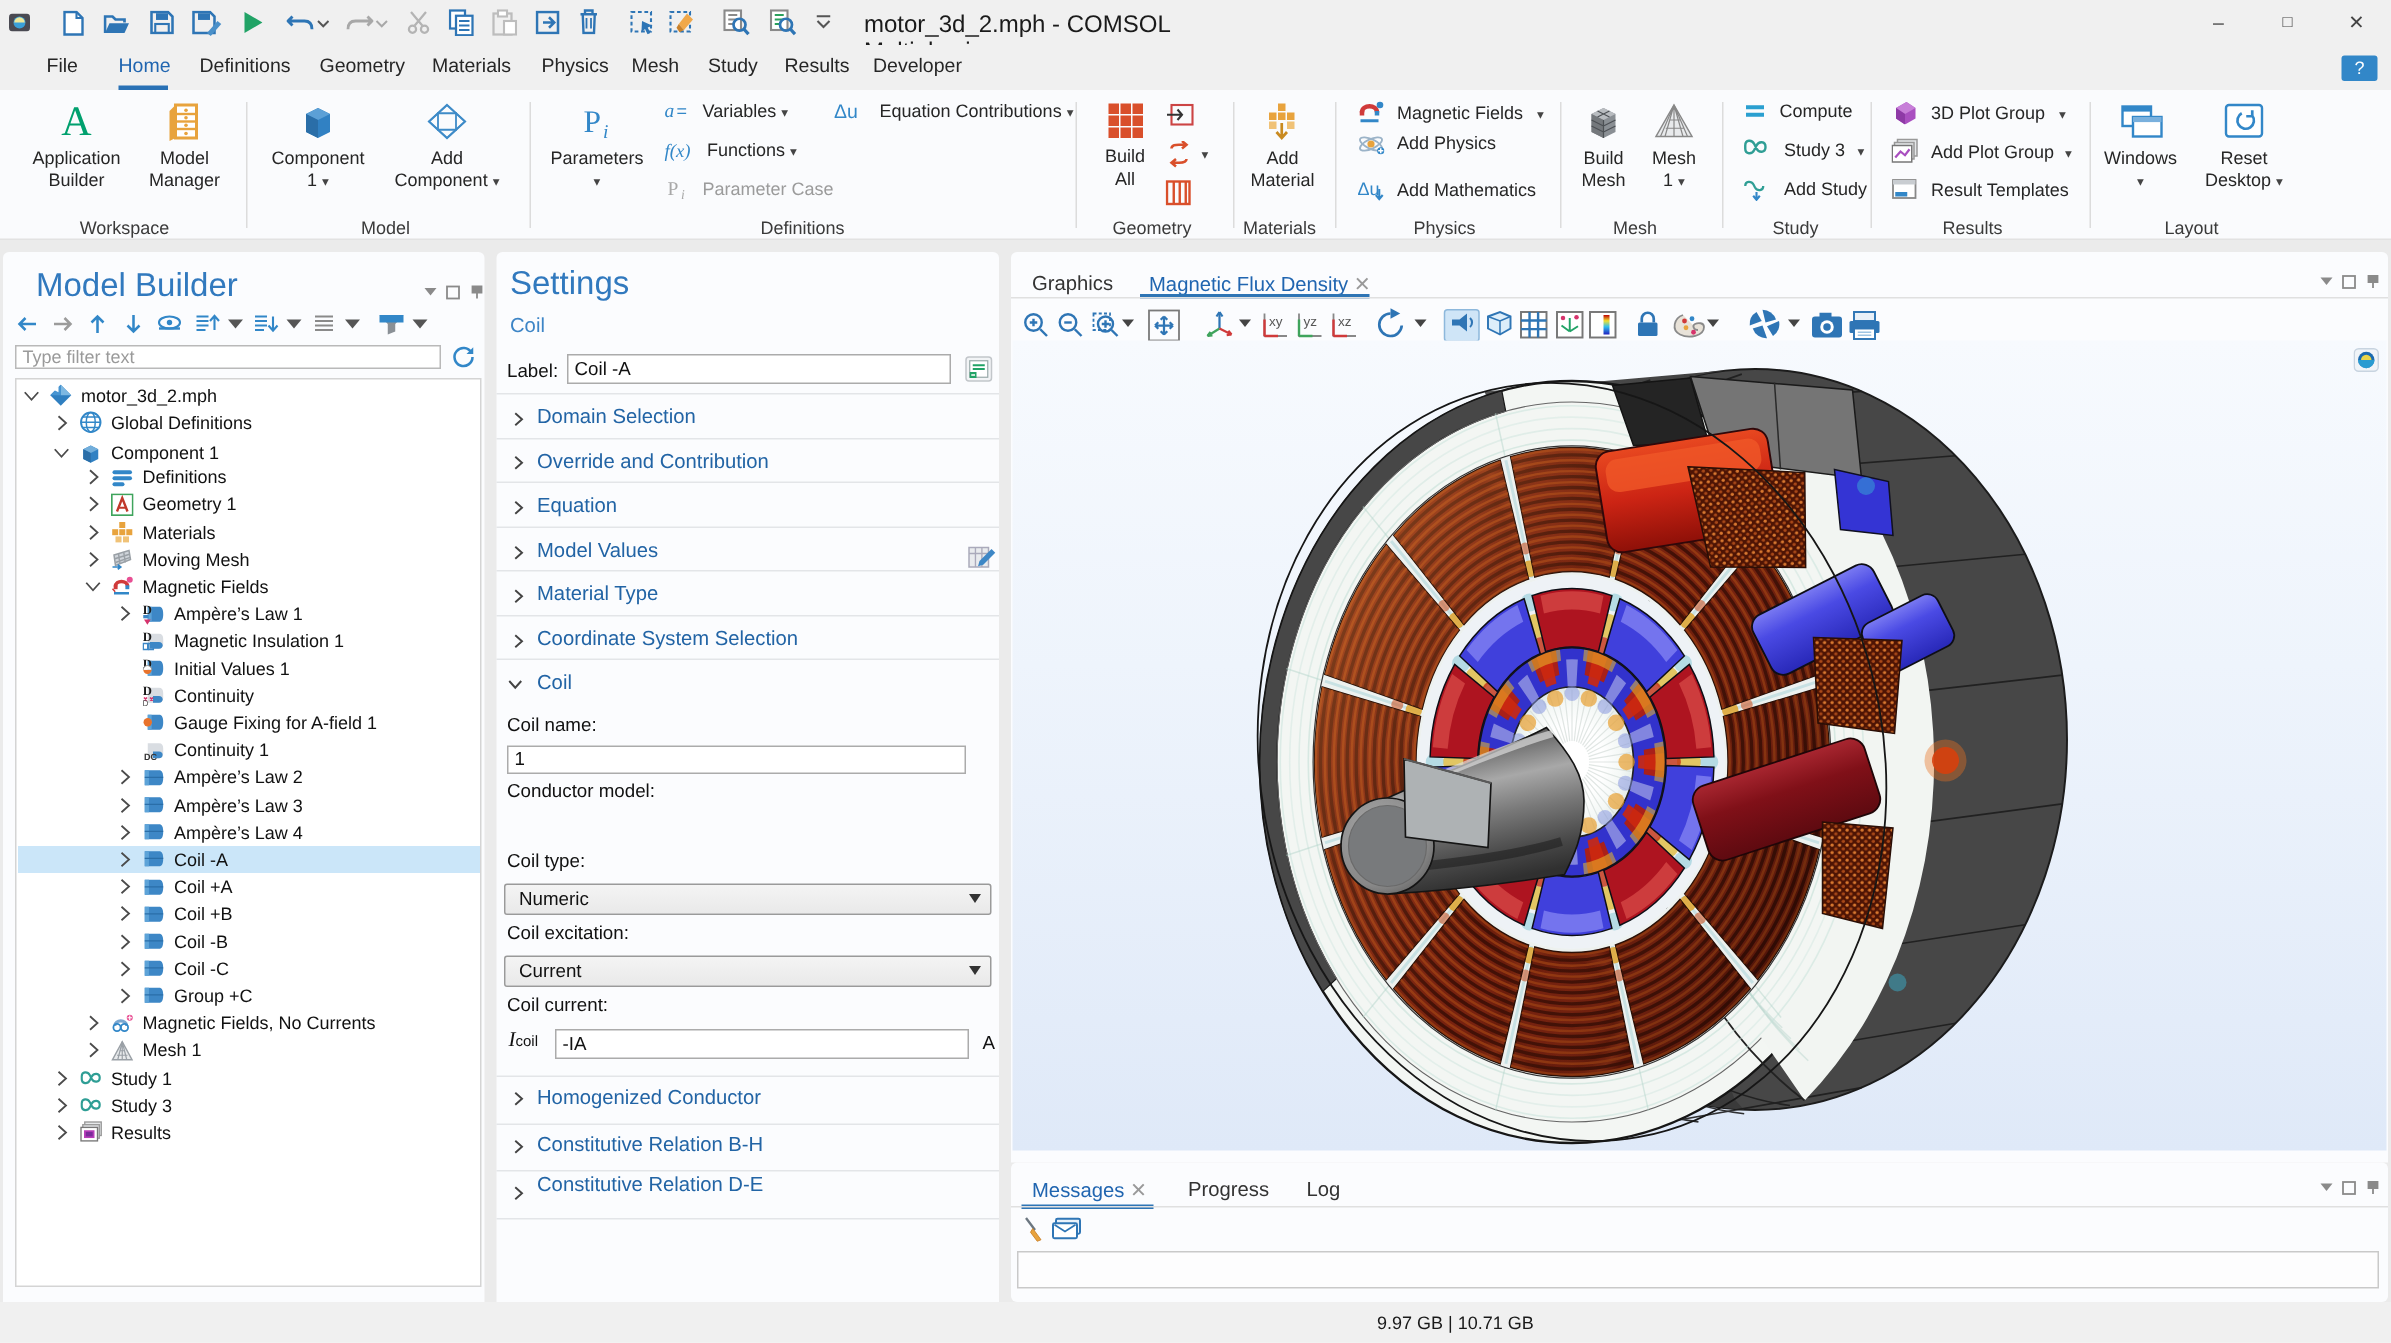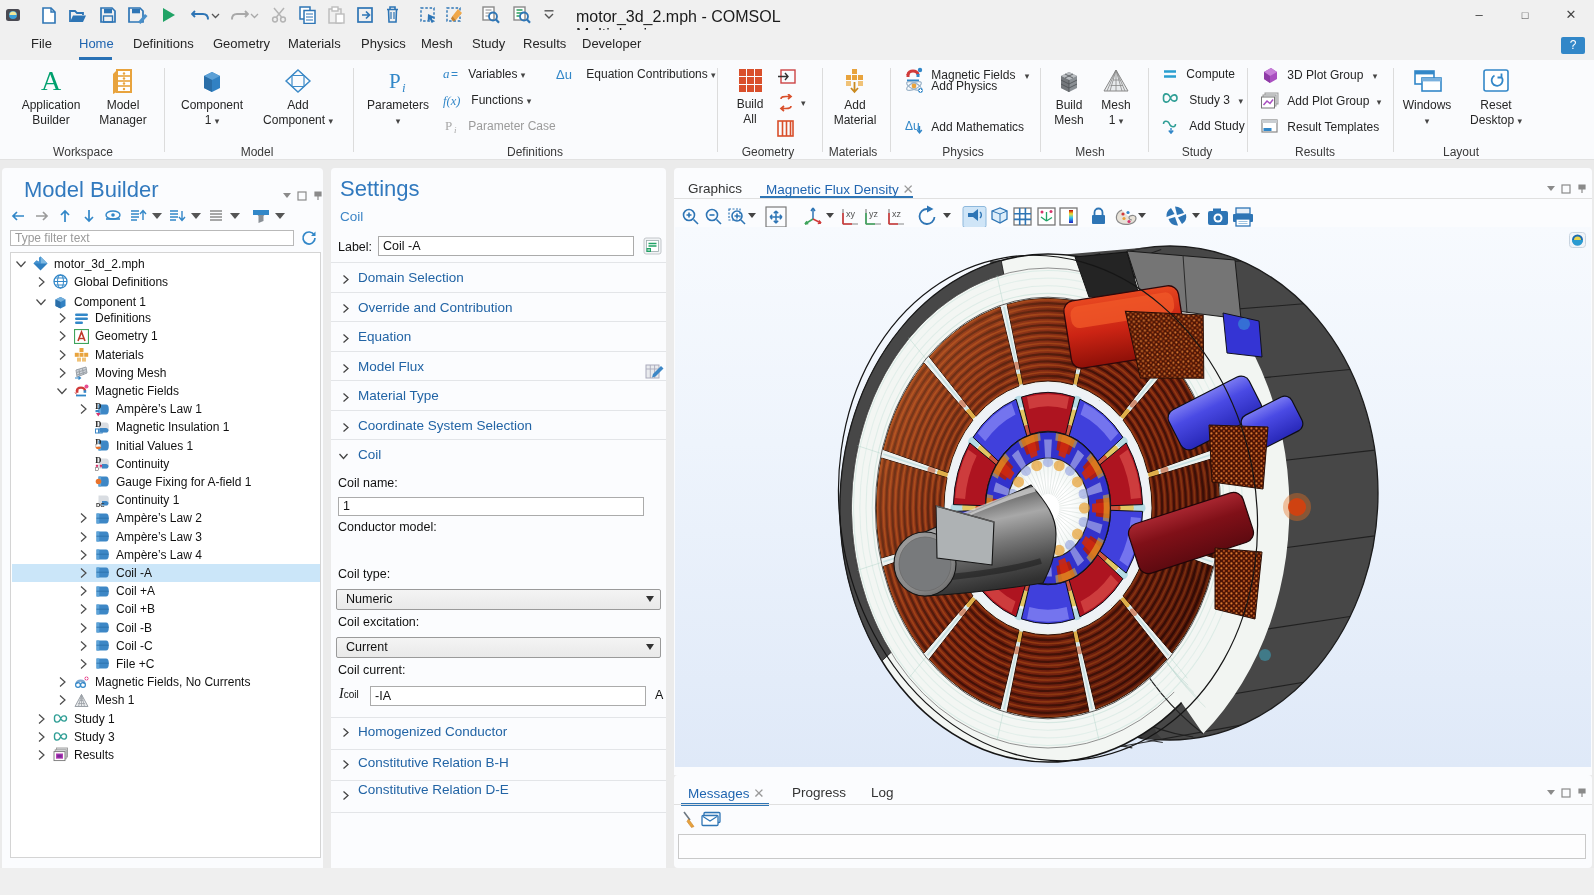--- a/index.html
+++ b/index.html
@@ -315,21 +315,21 @@
     <div class="abs srow" style="left:905px;top:6px;">
       <svg class="sicon" width="18" height="17" viewBox="0 0 18 17">
           <path d="M3 9 C3 3.5 13 3.5 13 9" stroke="#d03a3a" stroke-width="3" fill="none"></path>
           <rect x="1.5" y="8" width="3" height="3" fill="#d03a3a"></rect>
           <rect x="11.5" y="8" width="3" height="3" fill="#3287c8"></rect>
           <circle cx="15" cy="4" r="2.2" fill="#3287c8"></circle>
           <path d="M2 14.5 L14 14.5" stroke="#3287c8" stroke-width="2"></path>
         </svg>
       <span class="txt">Magnetic Fields <span class="chev" style="margin-left:6px;">▾</span></span>
     </div>
-    <div class="abs srow" style="left:905px;top:17px;">
+    <div class="abs srow" style="left:905px;top:27px;">
       <svg class="sicon" width="18" height="17" viewBox="0 0 18 17">
           <ellipse cx="9" cy="9" rx="8" ry="3.2" fill="none" stroke="#9bb3c8" stroke-width="1.2" transform="rotate(25 9 9)"></ellipse>
           <ellipse cx="9" cy="9" rx="8" ry="3.2" fill="none" stroke="#9bb3c8" stroke-width="1.2" transform="rotate(-25 9 9)"></ellipse>
           <circle cx="9" cy="9" r="2.4" fill="#e8a33d"></circle>
           <circle cx="15.5" cy="13.5" r="2.4" fill="#3287c8"></circle>
           <path d="M15.5 11.8 L15.5 15.2 M13.8 13.5 L17.2 13.5" stroke="#fff" stroke-width="1"></path>
         </svg>
       <span class="txt">Add Physics</span>
     </div>
     <div class="abs srow" style="left:905px;top:58px;">
@@ -731,21 +731,21 @@
           </div>
         <div class="trow" style="top:401.9px;">
             <svg class="texp" style="left:65px;" width="12" height="12" viewBox="0 0 12 12">
               <path d="M4 1.5 L9 6 L4 10.5" fill="none" stroke="#4b4b4b" stroke-width="1.2"></path>
             </svg>
             <span class="ticon" style="left:83px;"><svg width="15" height="15" viewBox="0 0 15 15">
                 <path d="M1.5 2.5 L11 2.5 C13 2.5 13.8 4.2 13.8 7.5 C13.8 10.8 13 12.5 11 12.5 L1.5 12.5 Z" fill="#3d87c6"></path>
                 <rect x="1.5" y="2.5" width="2.8" height="10" fill="#5da3d8"></rect>
                 <path d="M1.5 7.2 L13.8 7.2" stroke="#2a6ea8" stroke-width="0.8"></path>
               </svg></span>
-            <span class="ttext" style="left:104px;">File +C</span>
+            <span class="ttext" style="left:104px;">Group +C</span>
           </div>
         <div class="trow" style="top:420.1px;">
             <svg class="texp" style="left:44px;" width="12" height="12" viewBox="0 0 12 12">
               <path d="M4 1.5 L9 6 L4 10.5" fill="none" stroke="#4b4b4b" stroke-width="1.2"></path>
             </svg>
             <span class="ticon" style="left:62px;"><svg width="15" height="15" viewBox="0 0 15 15">
                 <path d="M2.5 9 C2.5 4.5 10.5 4.5 10.5 9" stroke="#7ba7d0" stroke-width="2.2" fill="none"></path>
                 <circle cx="4" cy="10" r="2.4" fill="none" stroke="#3287c8" stroke-width="1.2"></circle>
                 <circle cx="9" cy="10" r="2.4" fill="none" stroke="#3287c8" stroke-width="1.2"></circle>
                 <circle cx="12.5" cy="3.5" r="2" fill="#e84f93"></circle>
@@ -826,21 +826,21 @@
       <div class="shead" style="left:27px;top:132px;">Override and Contribution</div>
       <div class="abs sep" style="top:153px;"></div>
       <svg class="sarr" style="left:9px;top:165px;" width="11" height="11" viewBox="0 0 11 11">
           <path d="M3.5 1.5 L8 5.5 L3.5 9.5" fill="none" stroke="#444" stroke-width="1.3"></path>
         </svg>
       <div class="shead" style="left:27px;top:161px;">Equation</div>
       <div class="abs sep" style="top:183px;"></div>
       <svg class="sarr" style="left:9px;top:195px;" width="11" height="11" viewBox="0 0 11 11">
           <path d="M3.5 1.5 L8 5.5 L3.5 9.5" fill="none" stroke="#444" stroke-width="1.3"></path>
         </svg>
-      <div class="shead" style="left:27px;top:191px;">Model Flux</div>
+      <div class="shead" style="left:27px;top:191px;">Model Values</div>
       <svg class="abs" style="left:314px;top:195px;" width="19" height="18" viewBox="0 0 19 18">
           <rect x="1" y="2" width="13" height="13" fill="#e9ebee" stroke="#aab" stroke-width="1"></rect>
           <path d="M1 6 L14 6 M5.3 2 L5.3 15 M9.6 2 L9.6 15" stroke="#aab" stroke-width="0.9"></path>
           <path d="M8 11 L16 3 L18.5 5.5 L10.5 13.5 L7 14.5 Z" fill="#3d87c6"></path>
         </svg>
       <div class="abs sep" style="top:212px;"></div>
       <svg class="sarr" style="left:9px;top:224px;" width="11" height="11" viewBox="0 0 11 11">
           <path d="M3.5 1.5 L8 5.5 L3.5 9.5" fill="none" stroke="#444" stroke-width="1.3"></path>
         </svg>
       <div class="shead" style="left:27px;top:220px;">Material Type</div>
@@ -1440,13 +1440,16 @@
           </svg></div>
       <svg class="abs" style="left:895px;top:64px;" width="17" height="16" viewBox="0 0 17 16">
           <rect x="0.5" y="0.5" width="16" height="15" rx="3" fill="#f0f4f8" stroke="#c8d4e0"></rect>
           <circle cx="8.5" cy="8" r="5.5" fill="#1a6ab0"></circle>
           <path d="M5 8 A3.5 3.5 0 0 1 12 8 Z" fill="#e8d44a"></path>
           <path d="M8.5 8 m-5.5 0 a5.5 5.5 0 0 0 11 0" fill="#30b0e0" opacity="0.7"></path>
         </svg>
     </div>
   </div>
 
+  <div id="statusbar" class="abs">
+    <div class="abs st">9.97 GB | 10.71 GB</div>
+  </div>
 </div>
 
 </body></html>

